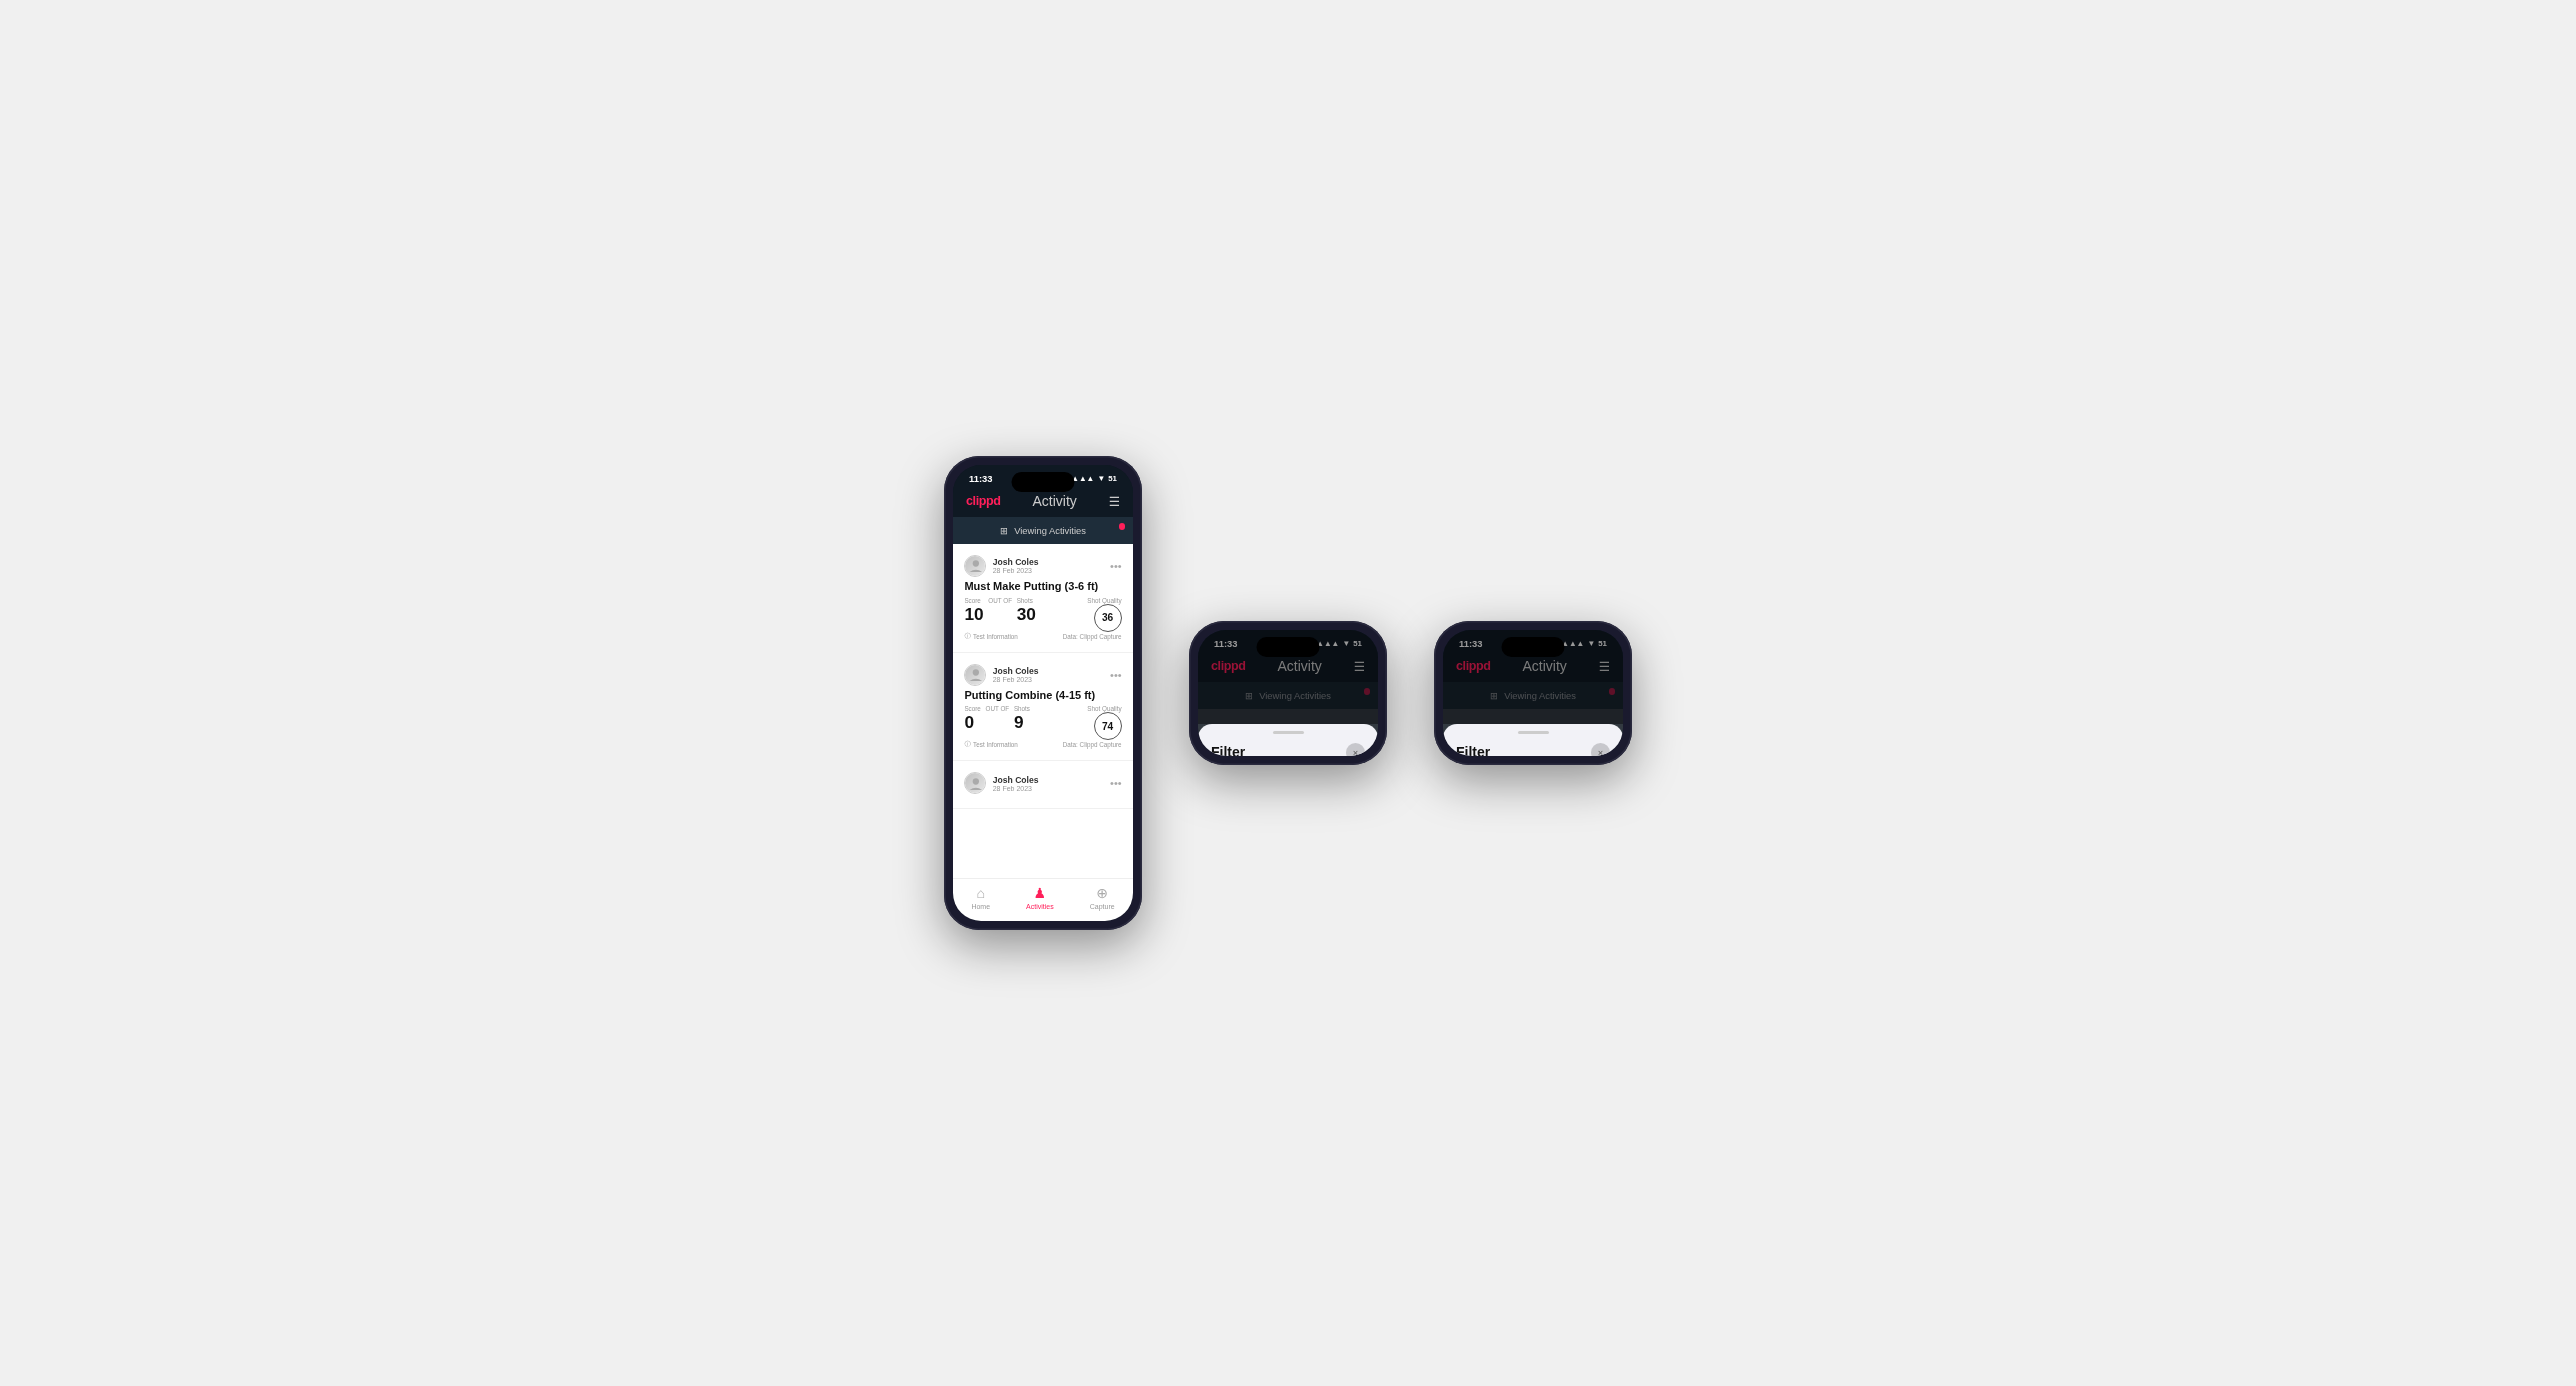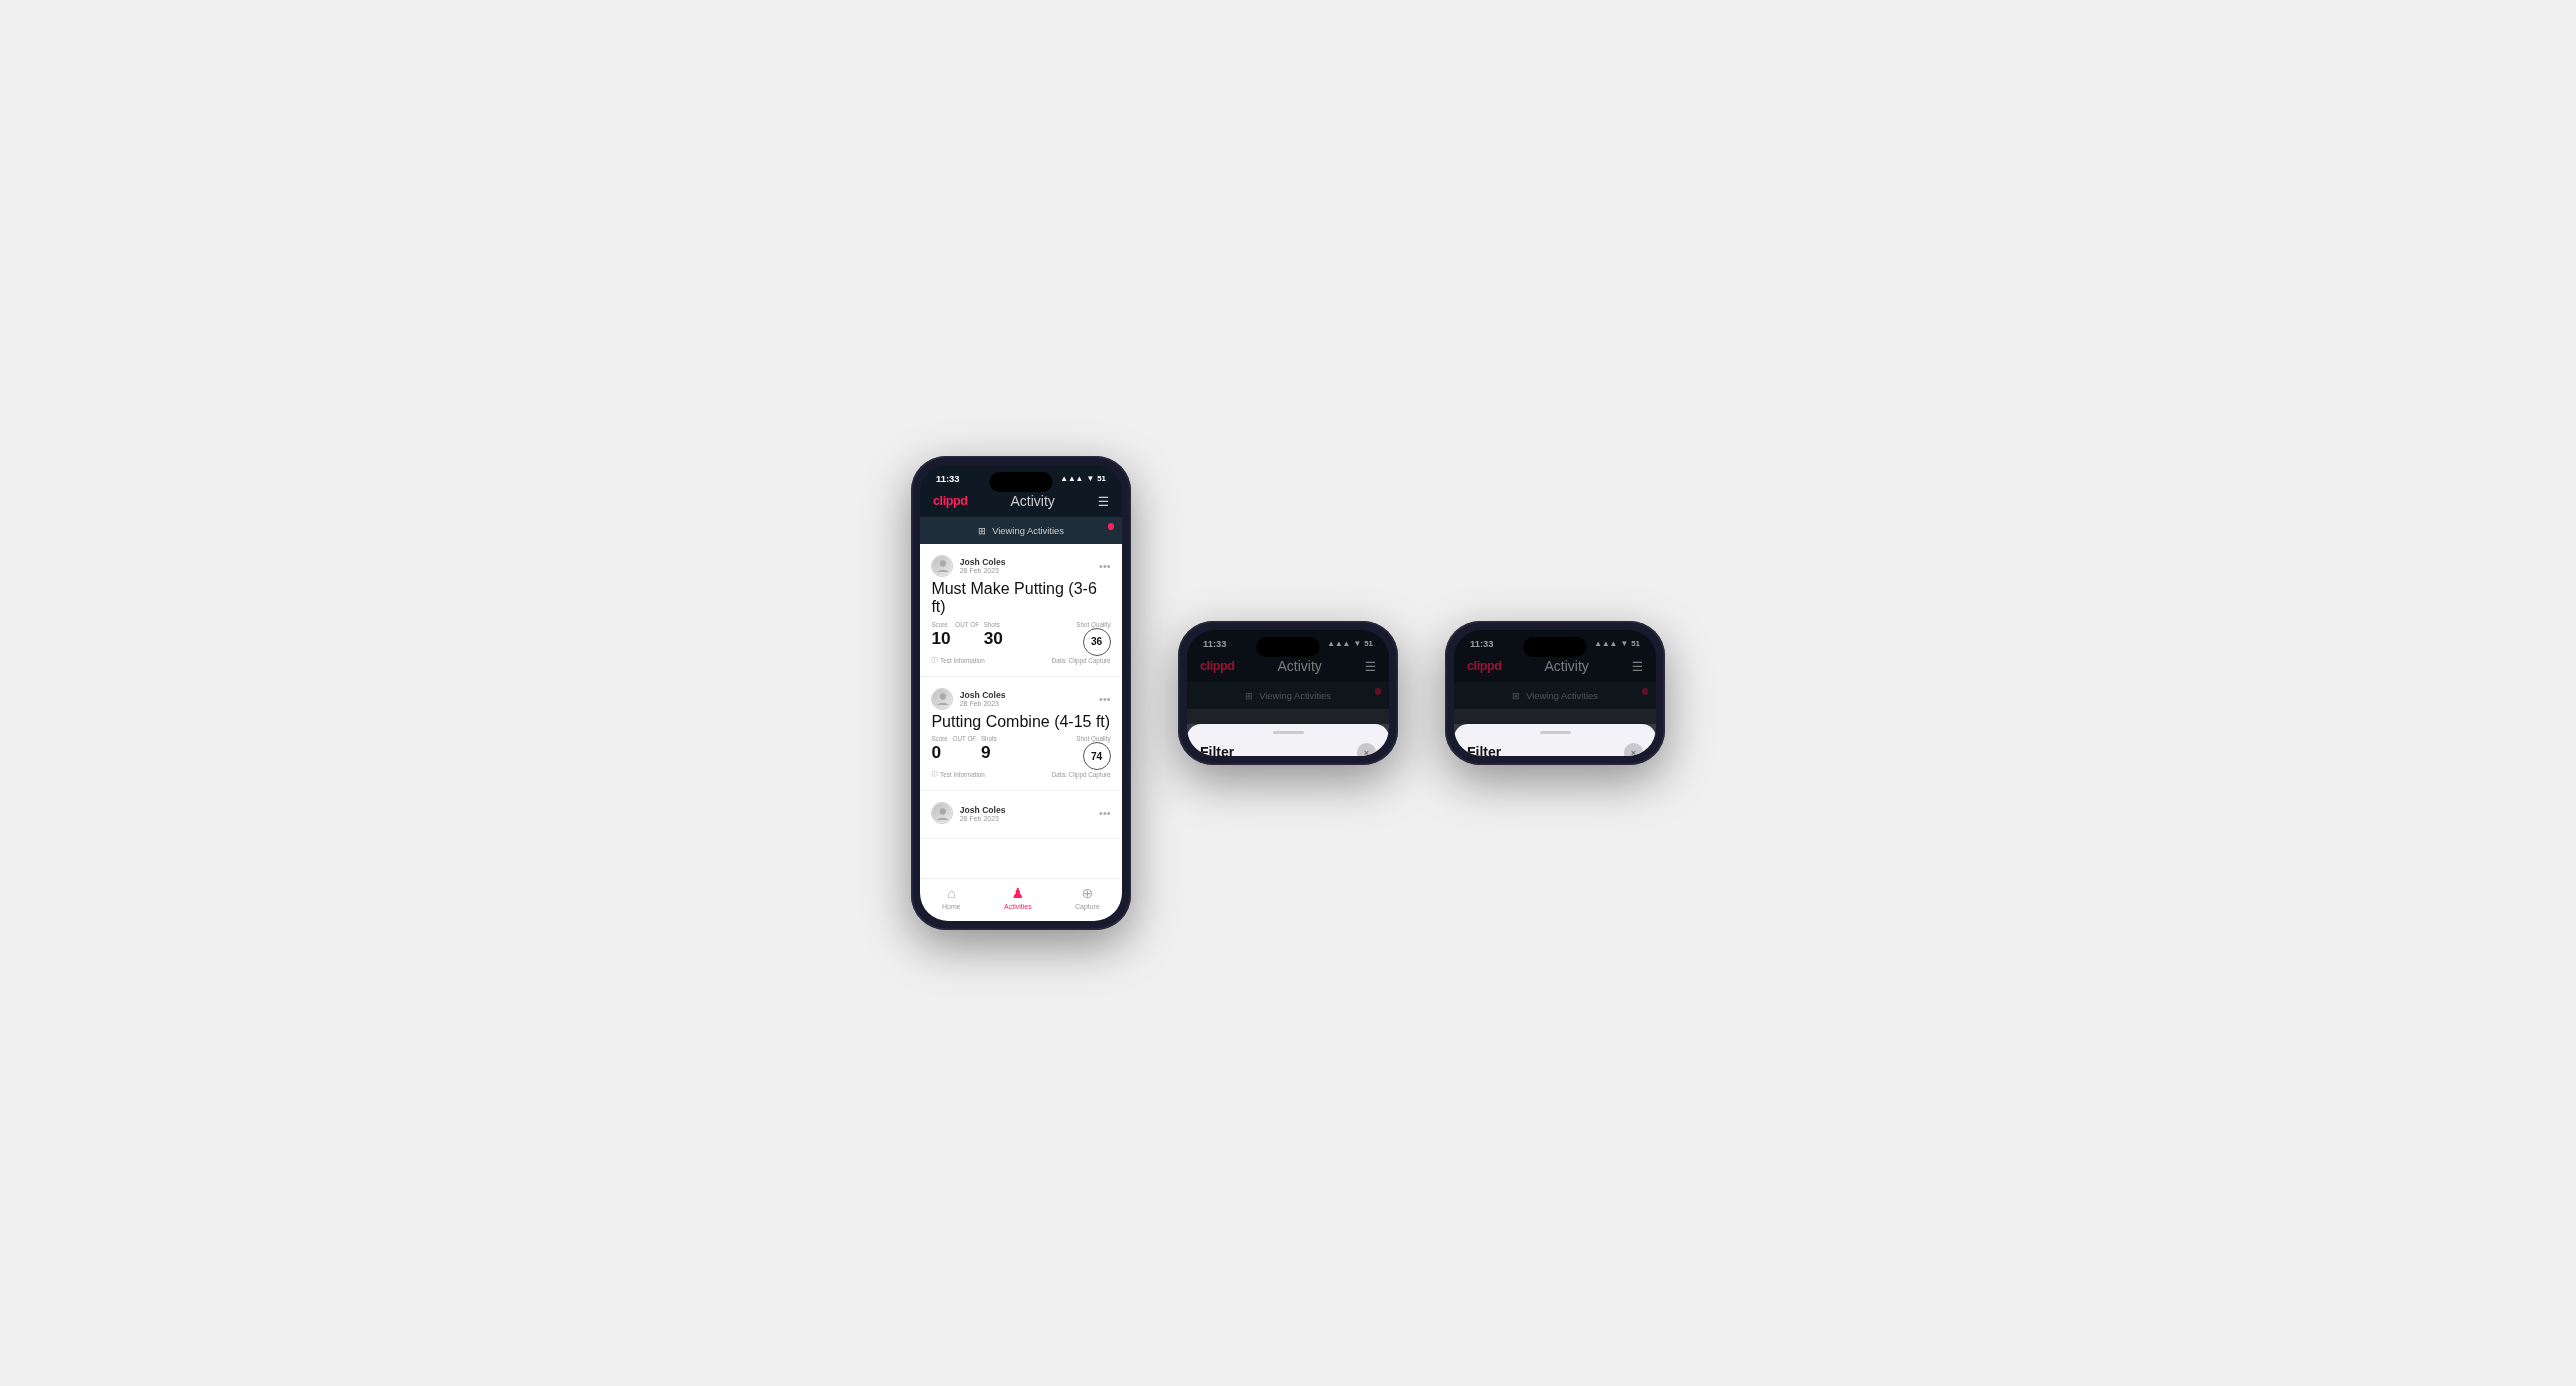--- a/index.html
+++ b/index.html
@@ -13,21 +13,21 @@
     }
     .scene {
       display: flex;
       gap: 47px;
       align-items: center;
       padding: 47px;
     }
 
     
     .phone {
-      width: 220px;
+      width: 198px;
       background: #1a1a2e;
       border-radius: 35px;
       padding: 9.4px;
       box-shadow: 0 15.7px 47px rgba(0,0,0,0.4), inset 0 0 0 1.6px #2a2a3e;
       position: relative;
     }
     .phone-inner {
       background: #0f1923;
       border-radius: 28px;
       overflow: hidden;
@@ -138,21 +138,21 @@
       height: 100%;
       background: linear-gradient(135deg, #c0c0c0, #e8e8e8);
       display: flex;
       align-items: center;
       justify-content: center;
     }
     .user-name { font-size: 8.6px; font-weight: 600; color: #333; }
     .user-date { font-size: 7px; color: #999; }
     .more-dots { color: #aaa; font-size: 11px; }
 
-    .activity-title { font-size: 16px; font-weight: 400; color: #111; margin-bottom: 4.7px; }
+    .activity-title { font-size: 11px; font-weight: 700; color: #111; margin-bottom: 4.7px; }
 
     .stats-row {
       display: flex;
       align-items: baseline;
       gap: 3.1px;
       margin-bottom: 4.7px;
     }
     .stat-label { font-size: 6.3px; color: #999; }
     .stat-value { font-size: 17.3px; font-weight: 700; color: #111; }
     .stat-outof { font-size: 6.3px; color: #999; margin: 0 1.6px; }

